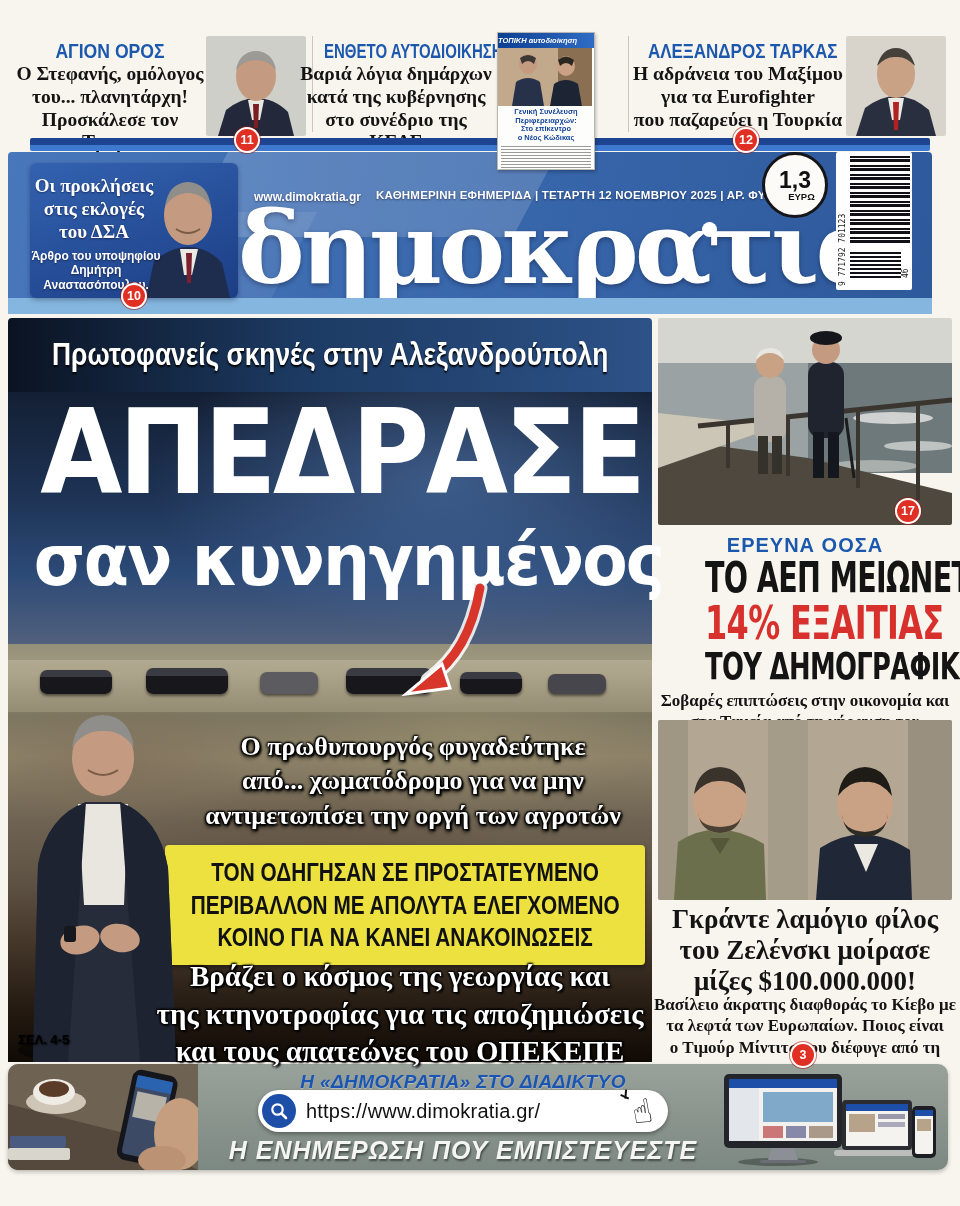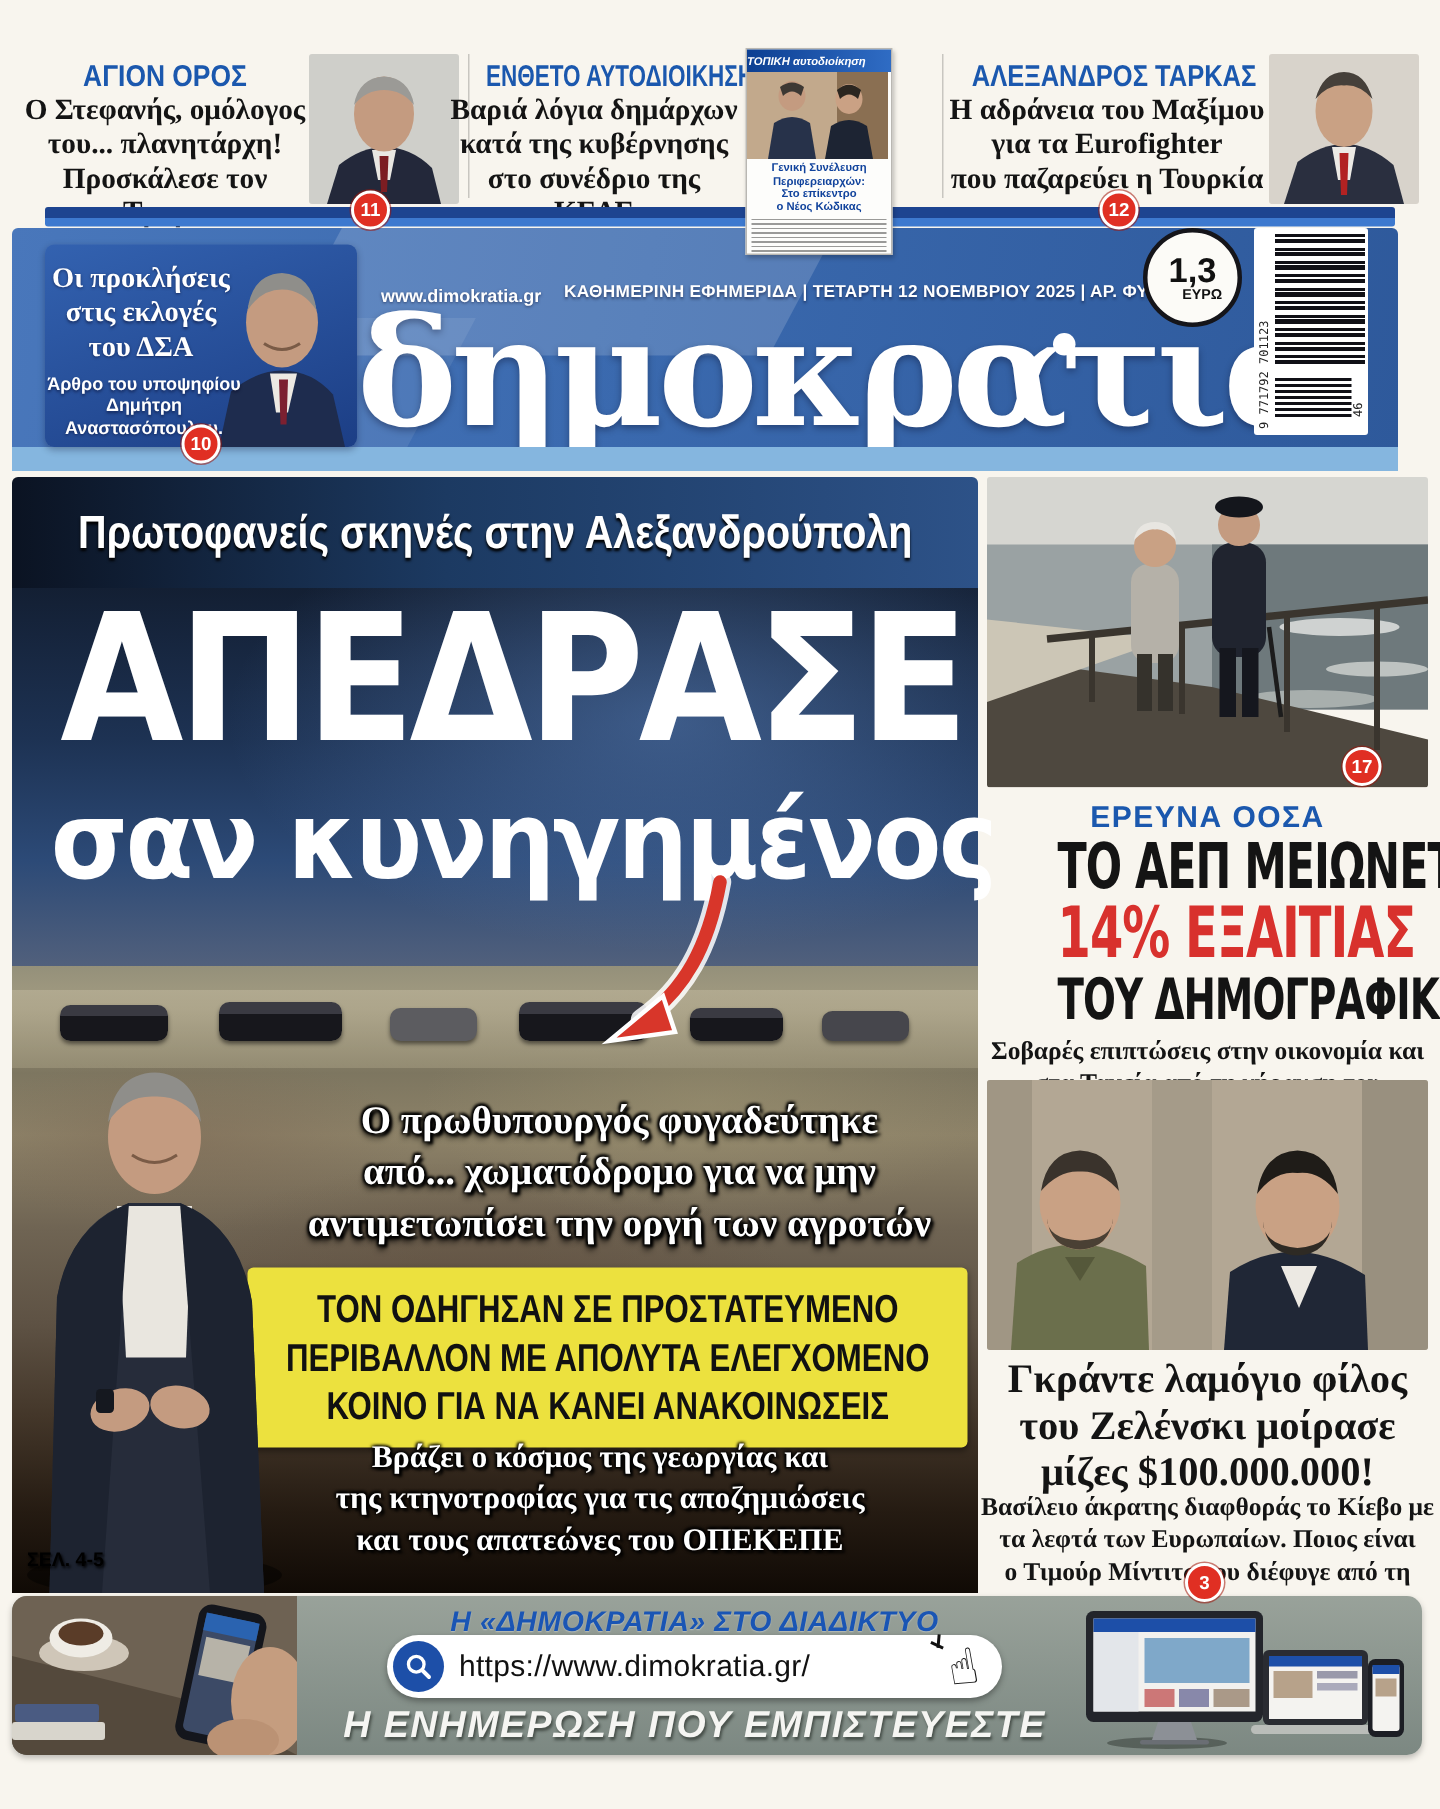--- a/index.html
+++ b/index.html
@@ -85,21 +85,21 @@
         radial-gradient(220px 100px at 48% 55%,rgba(95,75,58,.55),transparent),
         linear-gradient(180deg,#94907a 0%,#a59d82 7%,#7d7660 17%,#8d8268 27%,#6f6453 42%,#5e5244 57%,#433629 72%,#251b12 87%,#100a05 100%);}
   .road{position:absolute;left:0;top:16px;width:100%;height:52px;background:linear-gradient(180deg,#b7af95,#9a9278);opacity:.75;}
   .car{position:absolute;border-radius:7px;background:linear-gradient(180deg,#3a3a42 0 30%,#17171c 30%);box-shadow:0 2px 3px rgba(0,0,0,.5);}
   .deck{color:#fff;font-family:"Liberation Serif",serif;font-weight:bold;font-size:26px;line-height:1.32;
         text-align:center;text-shadow:2px 2px 2px #000,-1px -1px 2px #000,1px -1px 2px #000,-1px 1px 2px #000,0 3px 4px #000;}
   .yellow{left:165px;top:845px;width:480px;height:120px;background:#ece13e;border-radius:4px;
           display:flex;align-items:center;justify-content:center;box-shadow:0 2px 4px rgba(0,0,0,.4);}
   .yellow-inner{color:#111;font-weight:bold;font-size:26px;line-height:1.25;text-align:center;transform:scaleX(.8);}
   .yellow-inner div{white-space:nowrap;}
-  .subdeck{color:#fff;font-family:"Liberation Serif",serif;font-weight:bold;font-size:21px;line-height:1.3;
+  .subdeck{color:#fff;font-family:"Liberation Serif",serif;font-weight:bold;font-size:29px;line-height:1.3;
            text-align:center;text-shadow:2px 2px 2px #000,-1px -1px 2px #000,1px -1px 2px #000,-1px 1px 2px #000;}
   .pageref{color:#000000;font-weight:bold;font-size:13px;text-shadow:1px 1px 2px #000;}
 
   
   .rc-photo{left:658px;top:318px;width:294px;height:207px;overflow:hidden;border-radius:2px;}
   .oecd-kicker{color:#1b58ae;font-weight:bold;font-size:20px;text-align:center;letter-spacing:1px;}
   .cond{font-family:"DejaVu Sans","Liberation Sans",sans-serif;font-weight:900;white-space:nowrap;
         transform:scaleX(.68);transform-origin:50% 50%;text-align:center;width:100%;letter-spacing:-1px;}
   .oecd1{color:#141414;font-size:42px;line-height:42px;}
   .oecd2{color:#d8312d;font-size:47px;line-height:47px;}

